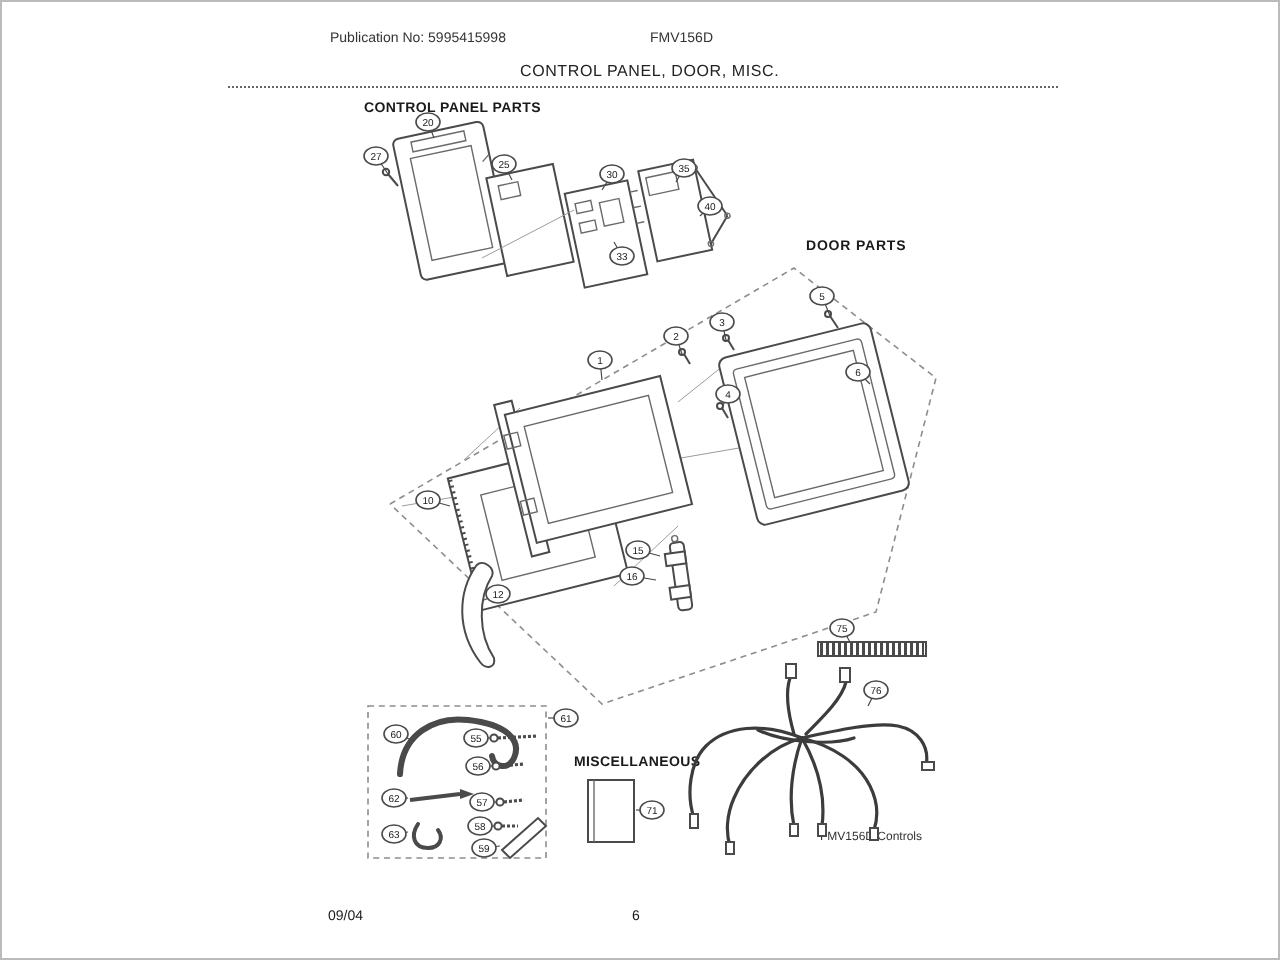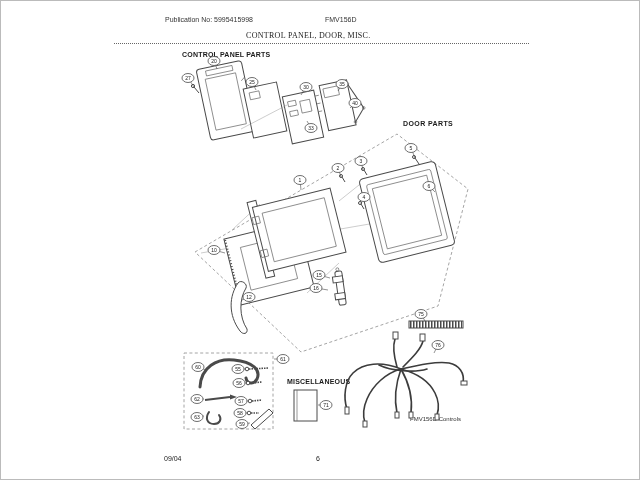--- a/index.html
+++ b/index.html
@@ -4,21 +4,21 @@
 <style>
   html,body{margin:0;padding:0;background:#e8e8e8;}
   .page{
     position:relative;width:640px;height:480px;background:#ffffff;
     font-family:"Liberation Sans",sans-serif;color:#1a1a1a;overflow:hidden;
     border:1px solid #bbb;box-sizing:border-box;margin:0 auto;
   }
   .lbl{position:absolute;white-space:nowrap;line-height:1;}
   .t-pub{left:164px;top:15px;font-size:7px;color:#333;}
   .t-model{left:324px;top:15px;font-size:7px;color:#333;}
-  .t-title{left:245px;top:31px;font-size:8px;letter-spacing:.3px;color:#222;font-family:Liberation Serif, serif;}
+  .t-title{left:259px;top:31px;font-size:8px;letter-spacing:.3px;color:#222;}
   .t-rule{position:absolute;left:113px;top:42px;width:415px;height:0;
           border-top:1px dotted #666;}
   .t-cp{left:181px;top:50px;font-size:7px;font-weight:bold;letter-spacing:.2px;}
   .t-door{left:402px;top:119px;font-size:7px;font-weight:bold;letter-spacing:.4px;}
   .t-misc{left:286px;top:377px;font-size:7px;font-weight:bold;letter-spacing:.2px;}
   .t-harness{left:409px;top:415px;font-size:6px;color:#333;}
   .t-date{left:163px;top:454px;font-size:7px;}
   .t-page{left:315px;top:454px;font-size:7px;}
   svg{position:absolute;left:0;top:0;}
   .thin{stroke:#6a6a6a;stroke-width:.7;fill:none;}

